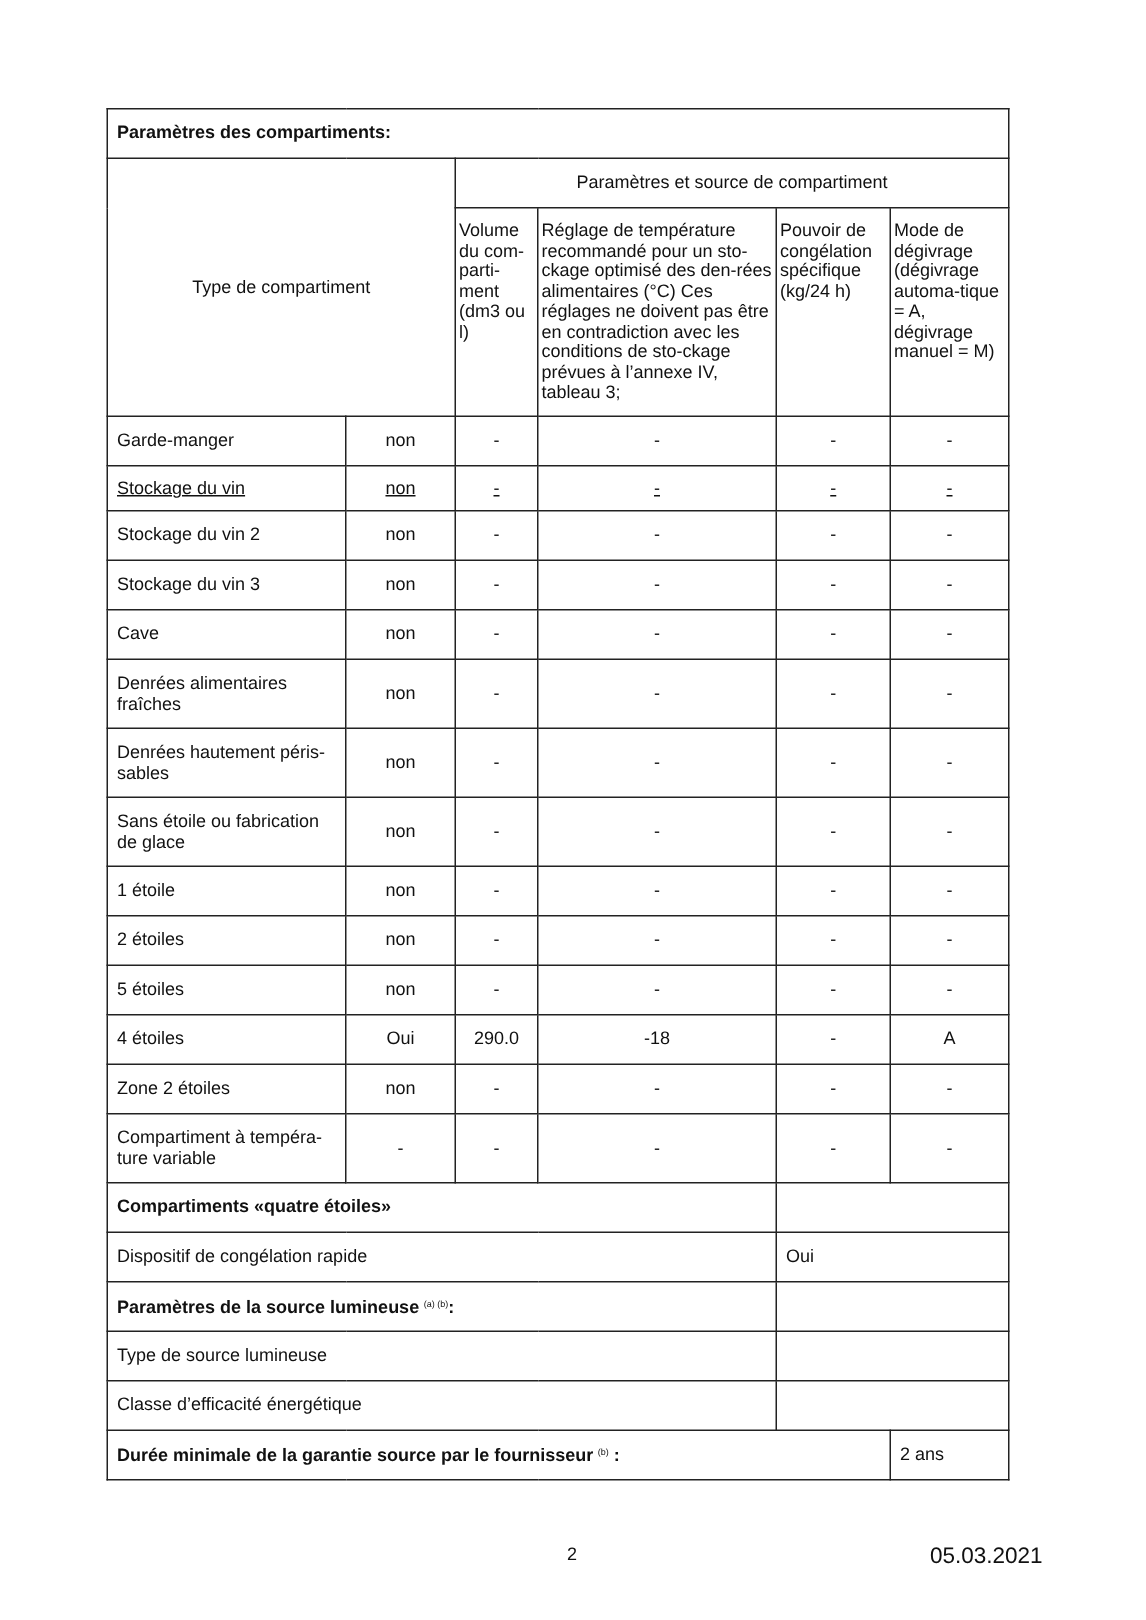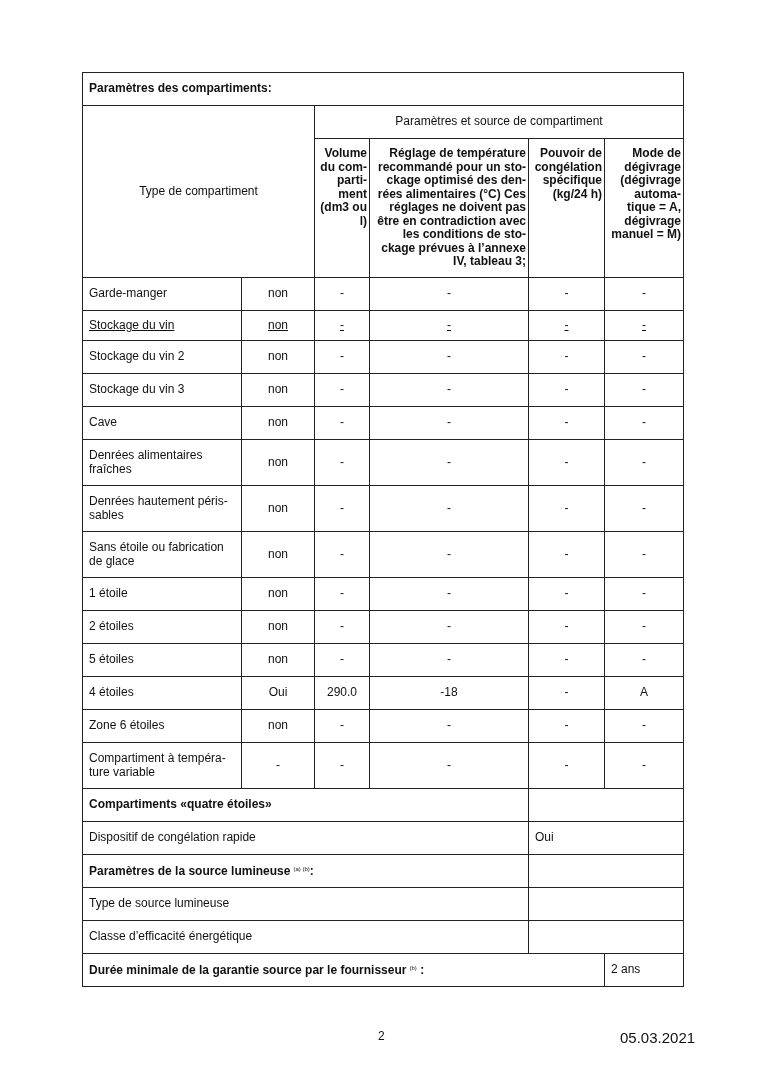--- a/index.html
+++ b/index.html
@@ -1,24 +1,24 @@
 <!DOCTYPE html>
 <html><head>
 <meta charset="utf-8">
 <style>
   html, body { margin: 0; padding: 0; background: #ffffff; }
   body { width: 764px; height: 1080px; position: relative; font-family: "Liberation Sans", sans-serif; color: #111; }
   table.main {
-    position: absolute; left: 82px; top: 72px; width: 601px;
+    position: absolute; left: 71px; top: 72px; width: 601px;
     border-collapse: collapse; table-layout: fixed; font-size: 12px; padding-left: 30px;
   }
   table.main td { border: 1.3px solid #222; padding: 0 6px; vertical-align: middle; line-height: 13.5px; }
   .b { font-weight: bold; }
   .c { text-align: center; }
-  .hdr-small { text-align: right; vertical-align: top !important; padding-top: 8px !important; padding-left: 2px !important; padding-right: 2px !important; font-weight: bold; }
+  .hdr-small { text-align: left; vertical-align: top !important; padding-top: 8px !important; padding-left: 2px !important; padding-right: 2px !important; }
   sup { font-size: 6px; vertical-align: 4px; font-weight: normal; margin-left: 3px; }
   .footer-page { position: absolute; left: 378px; top: 1029px; font-size: 12px; }
   .footer-date { position: absolute; left: 620px; top: 1029px; font-size: 15px; }
 </style>
 </head>
 <body>
 
 <table class="main">
   <colgroup>
     <col style="width:159px">
@@ -134,21 +134,21 @@
       </tr>
       <tr style="height: 33px;">
         <td>4 étoiles</td>
         <td class="c">Oui</td>
         <td class="c">290.0</td>
         <td class="c">-18</td>
         <td class="c">-</td>
         <td class="c">A</td>
       </tr>
       <tr style="height: 33px;">
-        <td>Zone 6 étoiles</td>
+        <td>Zone 2 étoiles</td>
         <td class="c">non</td>
         <td class="c">-</td>
         <td class="c">-</td>
         <td class="c">-</td>
         <td class="c">-</td>
       </tr>
       <tr style="height: 46px;">
         <td>Compartiment à tempéra-ture variable</td>
         <td class="c">-</td>
         <td class="c">-</td>

